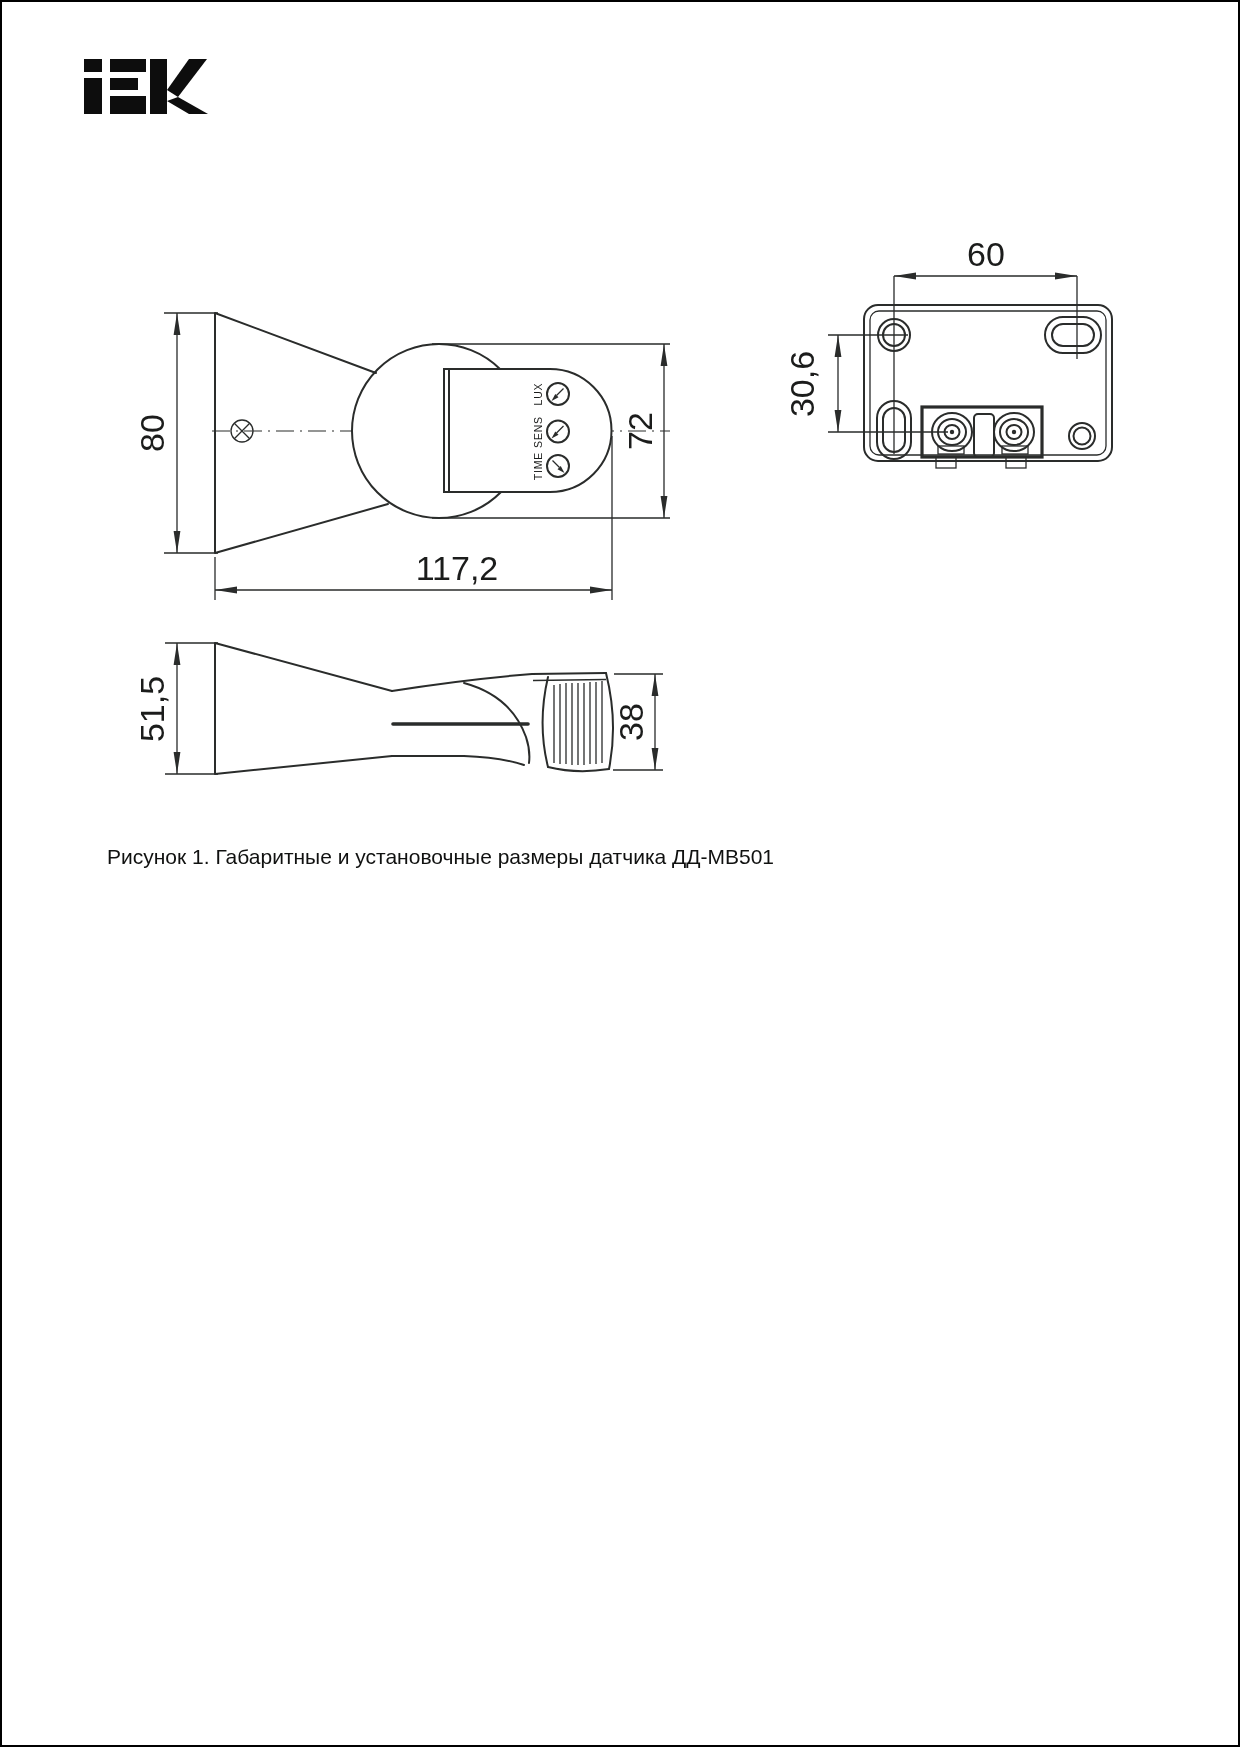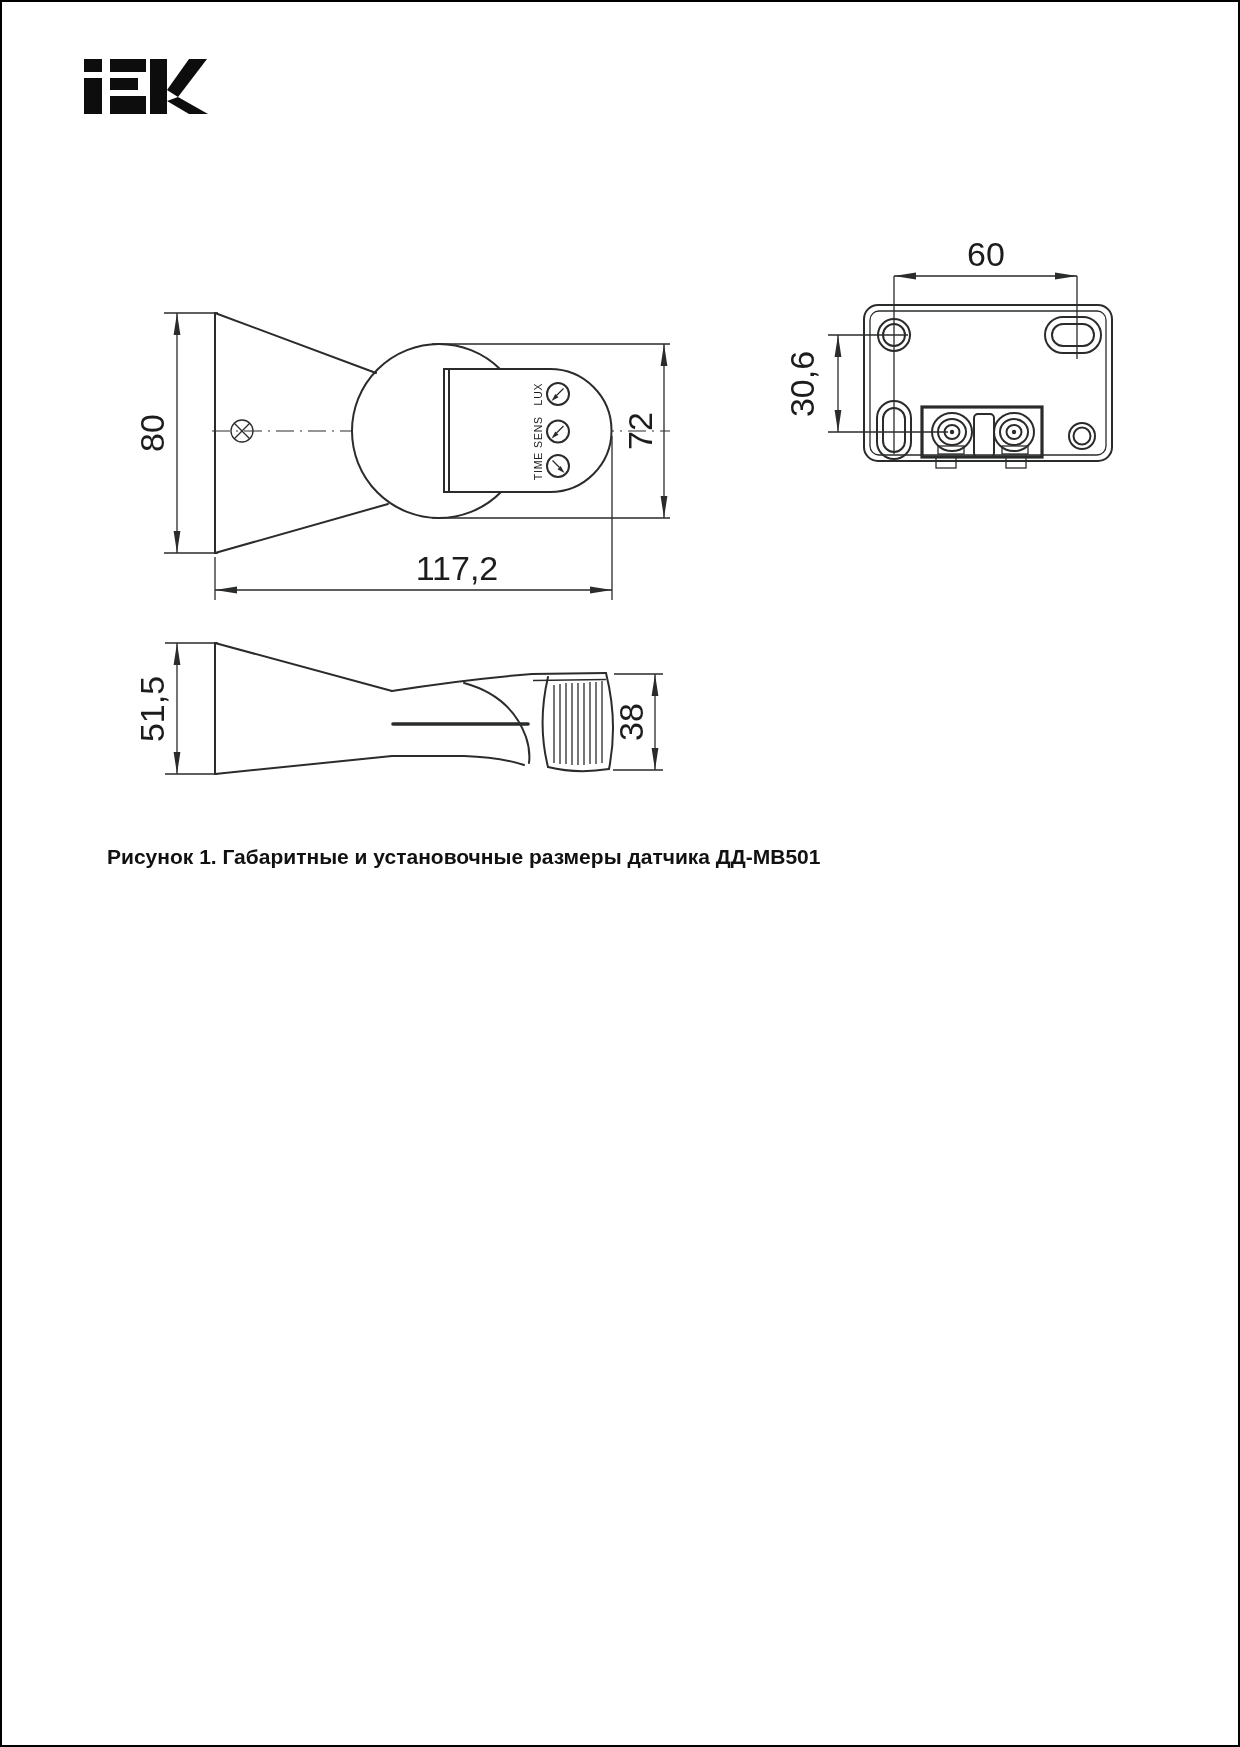--- a/index.html
+++ b/index.html
@@ -25,21 +25,20 @@
   svg.drawing text.dim  { font-size: 34px; }
   svg.drawing text.knob { font-size: 10.5px; letter-spacing: 0.8px; }
   .logo-shape { fill: #0d0d0d; }
   .caption {
     position: absolute;
     left: 105px;
     top: 843px;
     font-size: 21px;
     color: #101110;
     white-space: nowrap;
-    font-weight: bold;
   }
 </style>
 </head>
 <body>
 
 <div class="page">
 
   <svg class="drawing" width="1240" height="820" viewBox="0 0 1240 820">
 
     <g aria-label="IEK">

